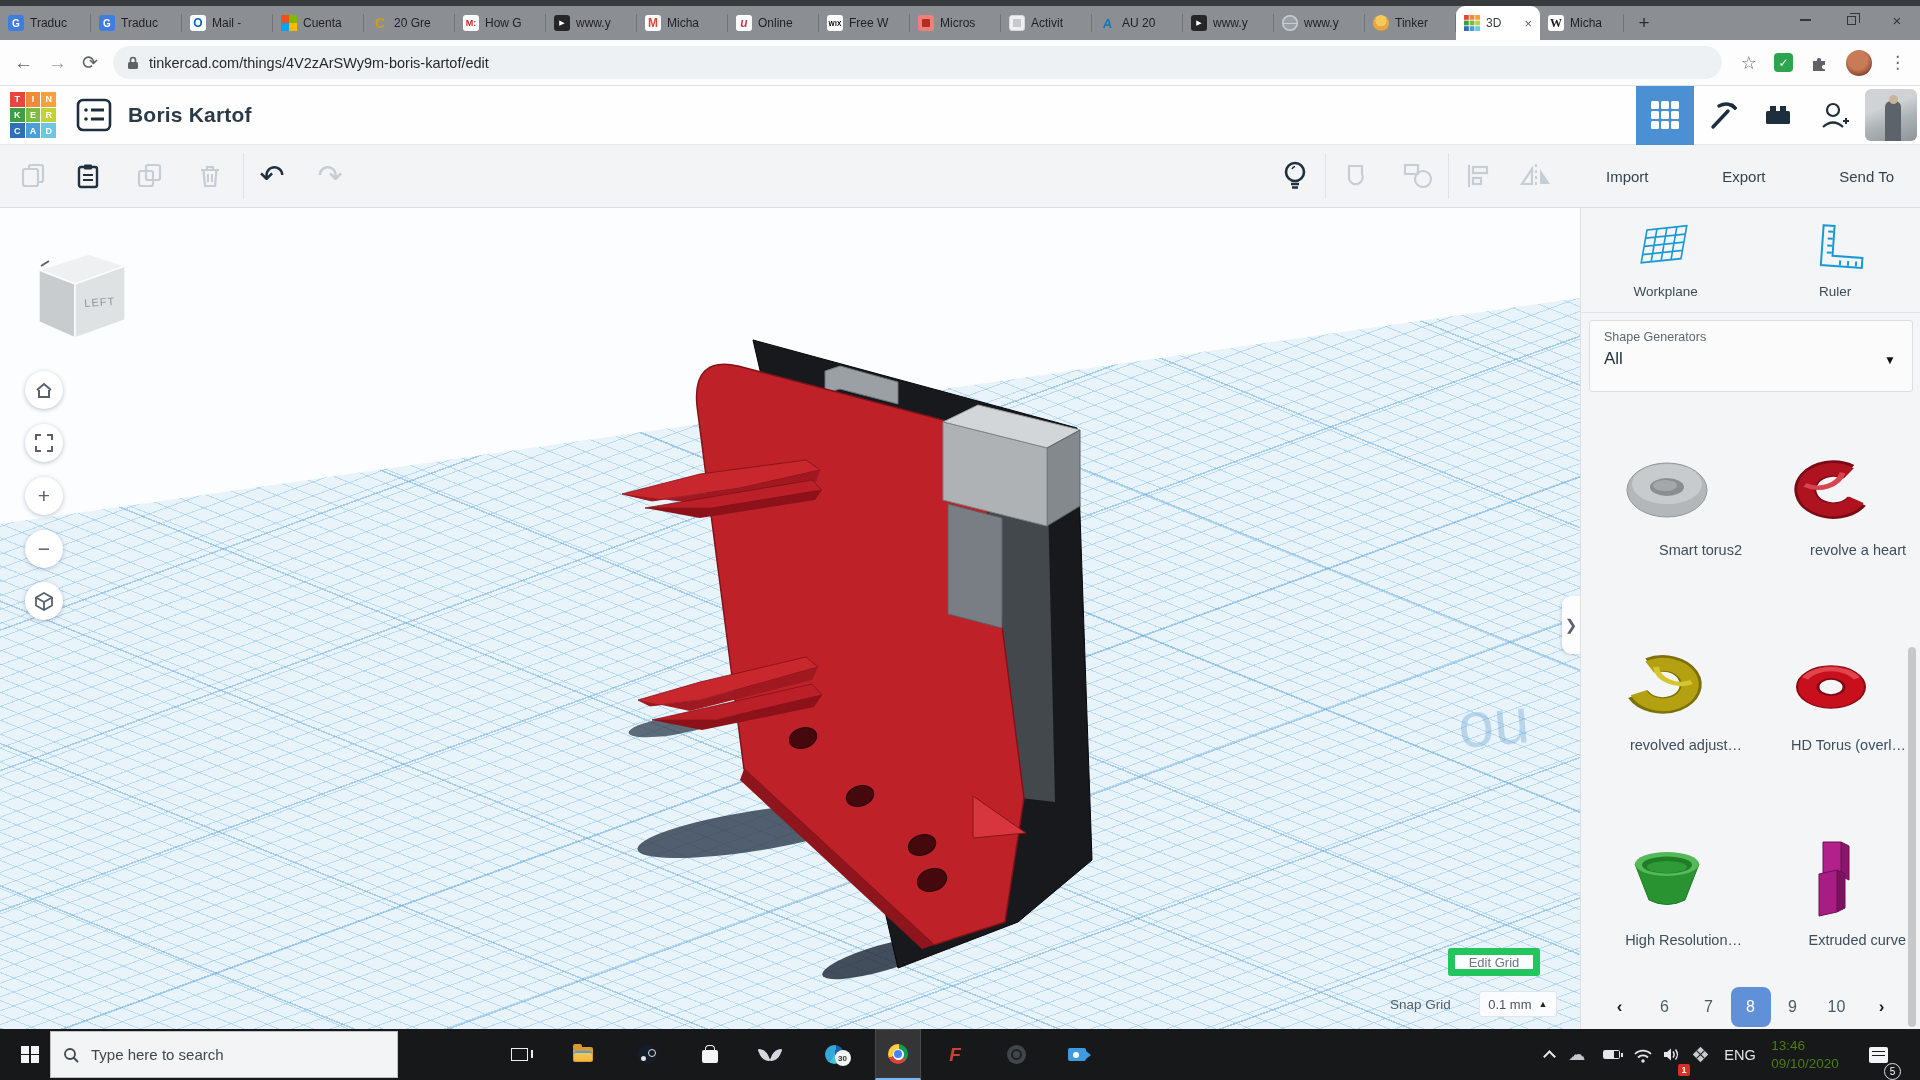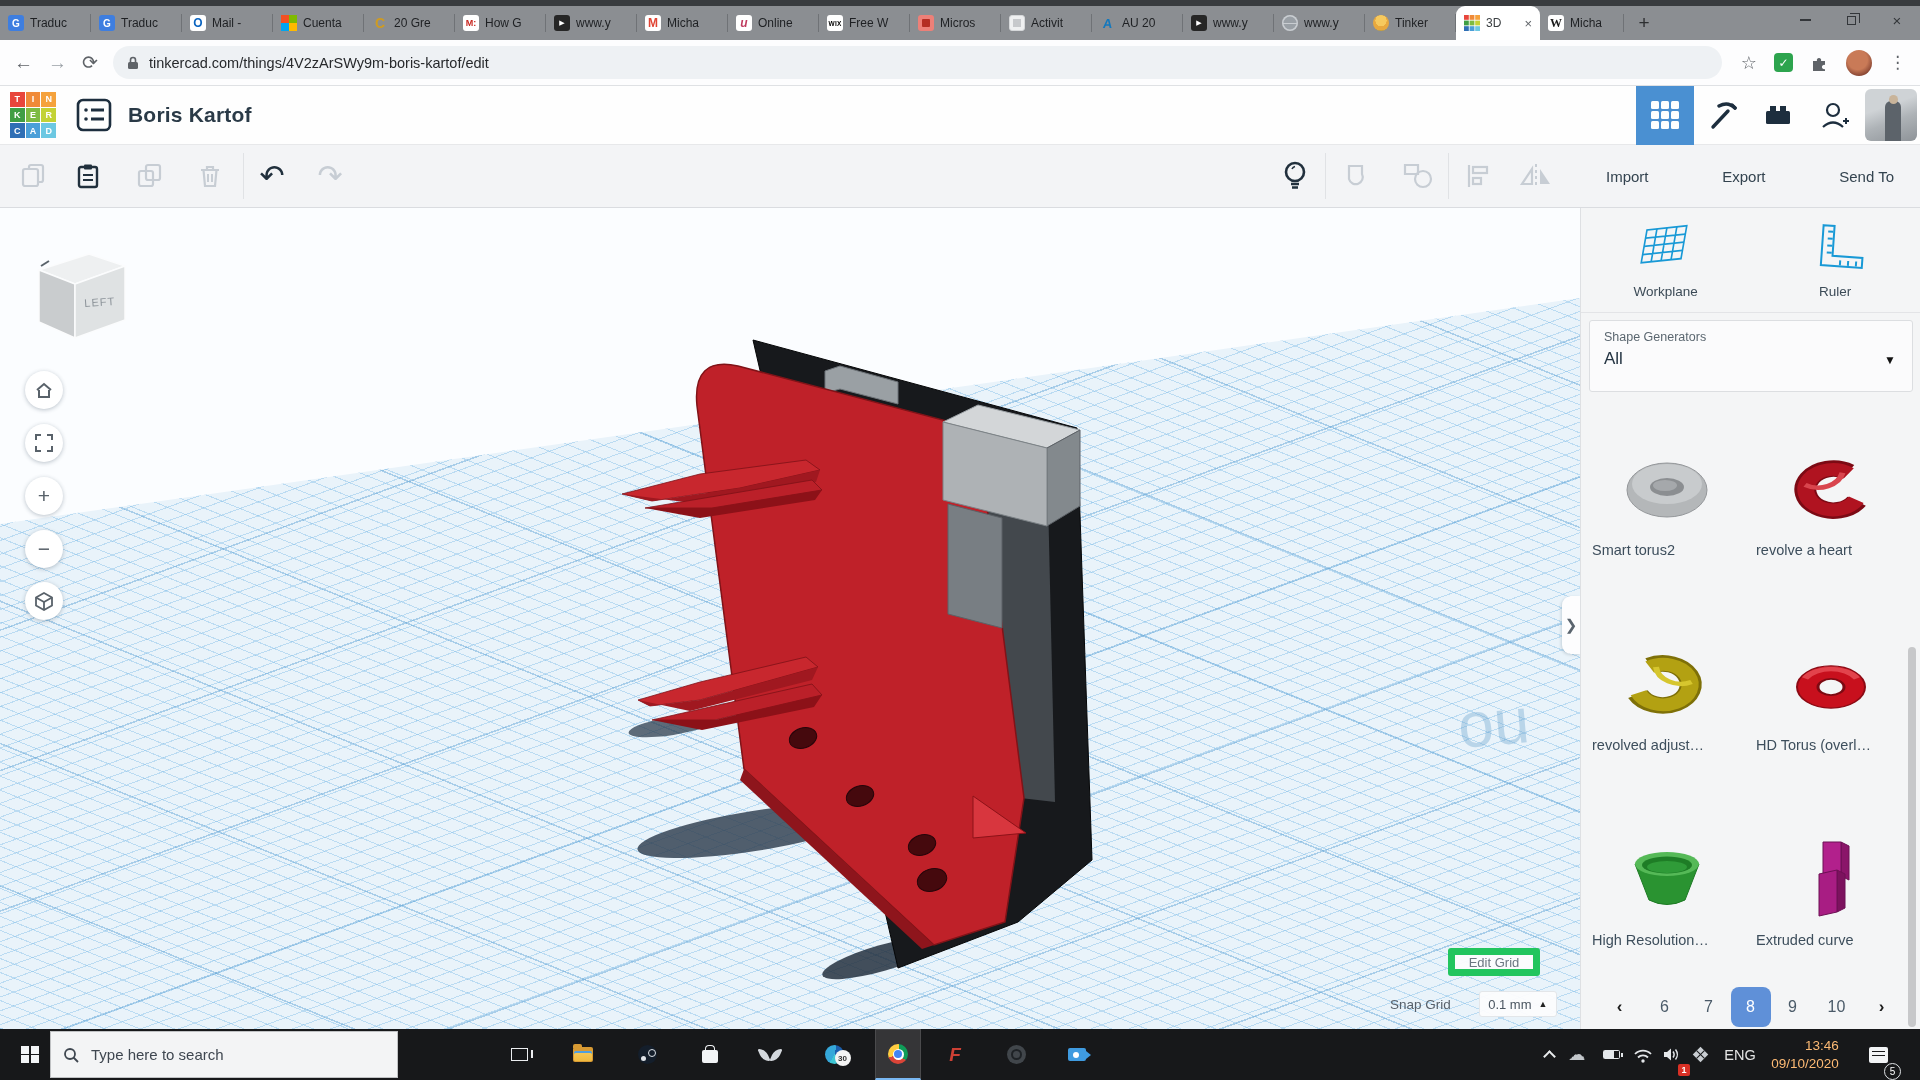--- a/index.html
+++ b/index.html
@@ -123,21 +123,21 @@
   .sidebar{position:absolute;left:1580px;top:208px;width:340px;height:821px;background:#f4f5f6;border-left:1px solid #dee0e3}
   .sb-top{position:absolute;top:12px;left:0;width:100%;display:flex}
   .sb-tool{width:50%;display:flex;flex-direction:column;align-items:center;gap:8px}
   .sb-tool .lbl{font-size:13.5px;color:#3c4b57}
   .sb-divider{position:absolute;top:104px;left:0;width:100%;height:1px;background:#e3e4e7}
   .sb-dropdown{position:absolute;top:112px;left:8px;width:324px;height:72px;background:#fbfbfc;
     border:1px solid #dcdee1;border-radius:3px;padding:9px 14px}
   .sb-dd-label{font-size:12.5px;color:#5b6770}
   .sb-dd-value{font-size:17px;color:#243442;margin-top:5px}
   .sb-dd-caret{position:absolute;right:16px;top:32px;font-size:12px;color:#111}
-  .tile{position:absolute;width:150px;text-align:left}
+  .tile{position:absolute;width:150px;text-align:right}
   .tile .thumb{height:108px;display:flex;align-items:center;justify-content:center}
   .tile .tlabel{font-size:14.5px;color:#3d4e5c;white-space:nowrap}
   .pag{position:absolute;top:779px;left:0;width:100%;height:40px;display:flex;align-items:center;
     justify-content:center;gap:0}
   .pag .pchev{width:46px;text-align:center;font-size:17px;font-weight:700;color:#1b1b1b}
   .pag .pnum{width:44px;text-align:center;font-size:16px;color:#4a5a68}
   .pag .pactive{width:40px;height:40px;border-radius:8px;background:#5f90d8;color:#fff;display:flex;
     align-items:center;justify-content:center;font-size:16px}
   .sb-scroll{position:absolute;right:4px;top:439px;width:8px;height:380px;border-radius:4px;background:#c7c8ca}
 
@@ -182,21 +182,21 @@
   .tray-chev{width:9px;height:9px;border-top:2px solid #e8eaec;border-left:2px solid #e8eaec;transform:rotate(45deg);margin-top:4px}
   .tray-cloud{font-size:17px;color:#c3c7cb}
   .ic-batt{width:17px;height:9px;border:1.4px solid #e4e7ea;border-radius:1.5px;position:relative;background:linear-gradient(90deg,#e4e7ea 0 70%,transparent 0)}
   .ic-batt::after{content:"";position:absolute;right:-4px;top:1.5px;width:2px;height:4px;background:#e4e7ea}
   .ic-drop{width:11px;height:11px;background:#c9cdd2;transform:rotate(45deg);position:relative}
   .ic-drop::before{content:"";position:absolute;left:4.8px;top:0;width:1.4px;height:11px;background:#17181a}
   .ic-drop::after{content:"";position:absolute;top:4.8px;left:0;width:11px;height:1.4px;background:#17181a}
   .badge1{position:absolute;left:-8px;bottom:4px;width:12px;height:12px;background:#d93025;color:#fff;
     font-size:9px;font-weight:700;display:flex;align-items:center;justify-content:center;border-radius:2px}
   .eng{font-size:14.5px;color:#e5e5e5}
-  .clock{font-size:13.5px;line-height:1.3;text-align:right;color:#fdba74}
+  .clock{font-size:13.5px;line-height:1.3;text-align:left;color:#4d7c0f}
   .ic-notif{width:19px;height:16px;background:#f2f4f6;border-radius:2px;position:relative}
   .ic-notif::before{content:"";position:absolute;left:3px;top:4px;width:13px;height:1.8px;background:#17181a;box-shadow:0 4px 0 #17181a}
   .badge5{position:absolute;right:-3px;bottom:0px;width:17px;height:17px;border-radius:50%;border:1.5px solid #dfe2e5;
     background:#17181a;color:#fff;font-size:10px;display:flex;align-items:center;justify-content:center}
 </style>
 </head>
 <body>
 
 <div id="screen">
 

